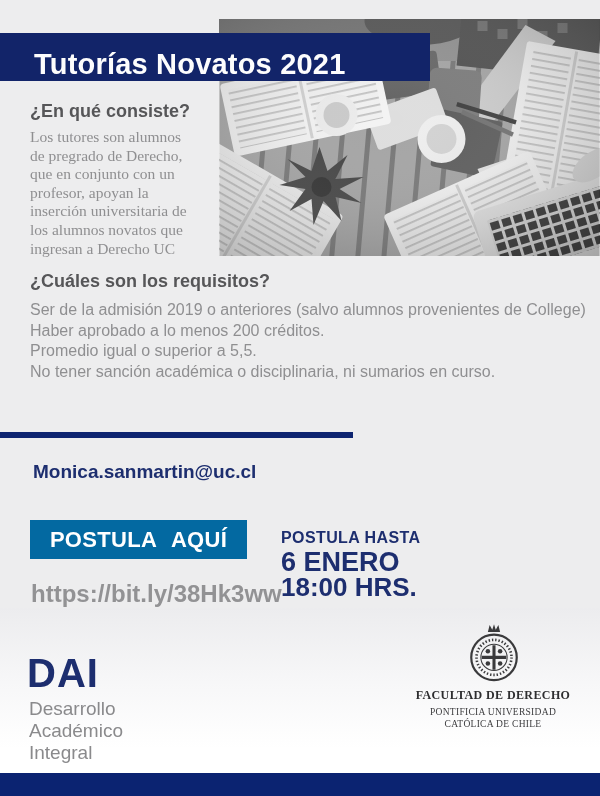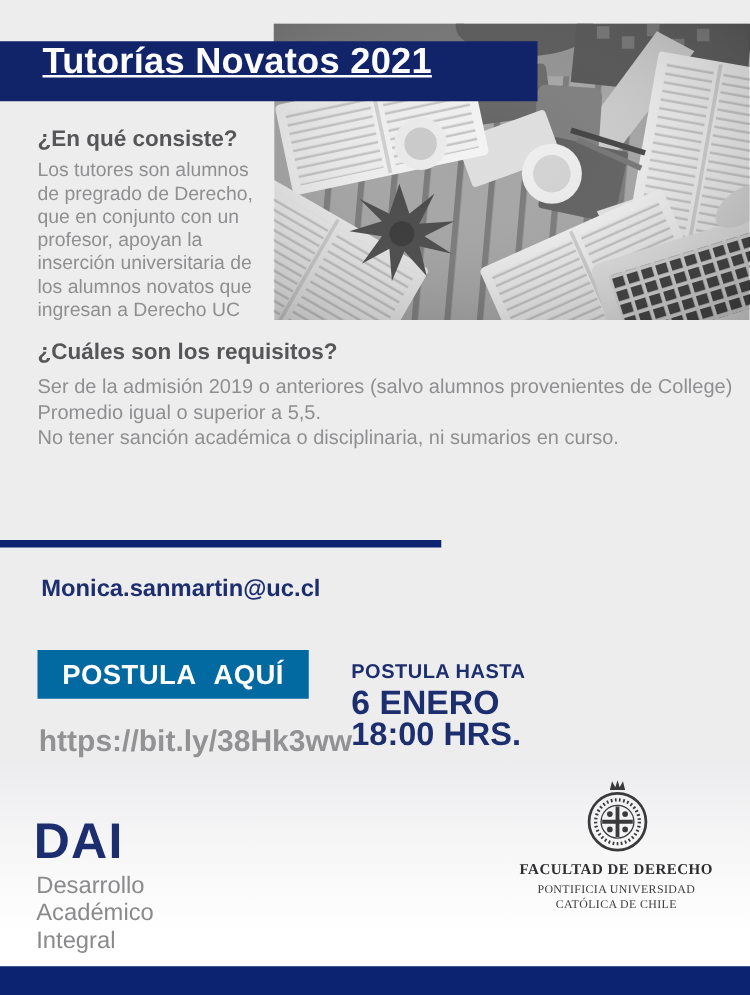--- a/index.html
+++ b/index.html
@@ -8,28 +8,28 @@
     position:relative; width:600px; height:796px;
     background:#ededee; overflow:hidden;
     font-family:"Liberation Sans","DejaVu Sans",sans-serif;
   }
   
   .photo { position:absolute; left:219px; top:19px; width:381px; height:237px; }
   .photo svg { display:block; width:100%; height:100%; }
   
   .title-bar {
     position:absolute; left:0; top:33px; width:430px; height:48px;
-    background:#122469; color:#fdfdfd; display:flex; align-items:flex-start;
-    padding-left:34px; font-size:29px; font-weight:bold; letter-spacing:0.2px;text-decoration:underline;
+    background:#122469; color:#fdfdfd; display:flex; align-items:flex-end;
+    padding-left:34px; font-size:29px; font-weight:bold; letter-spacing:0.2px;
   }
   
   .consiste { position:absolute; left:30px; top:101px; width:195px; }
   .sec-heading { font-size:18px; font-weight:bold; color:#565658; margin-bottom:6px; }
   .consiste .body {
-    font-size:15.5px; line-height:18.6px; color:#8f8f91; white-space:pre-line;
+    font-size:15.5px; line-height:18.6px; color:#8f8f91; white-space:pre-line;font-family:Liberation Serif, serif;
   }
   
   .requisitos { position:absolute; left:30px; top:271px; width:565px; }
   .requisitos .sec-heading { margin-bottom:8px; }
   .req-item { font-size:16px; line-height:20.6px; color:#8f8f91; }
   
   .divider { position:absolute; left:0; top:432px; width:353px; height:6px; background:#0e2470; }
   
   .contact { position:absolute; left:33px; top:458px; }
   .contact-label { font-size:18px; font-weight:bold; color:#8a8a8c; }
@@ -201,20 +201,21 @@
 que en conjunto con un
 profesor, apoyan la
 inserción universitaria de
 los alumnos novatos que
 ingresan a Derecho UC</div>
   </div>
 
   <div class="requisitos">
     <div class="sec-heading">¿Cuáles son los requisitos?</div>
     <div class="req-item">Ser de la admisión 2019 o anteriores (salvo alumnos provenientes de College)</div>
+    <div class="req-item">Haber aprobado a lo menos 200 créditos.</div>
     <div class="req-item">Promedio igual o superior a 5,5.</div>
     <div class="req-item">No tener sanción académica o disciplinaria, ni sumarios en curso.</div>
   </div>
 
   <div class="divider"></div>
 
   <div class="contact">
     <a class="contact-email">Monica.sanmartin@uc.cl</a>
   </div>
 

